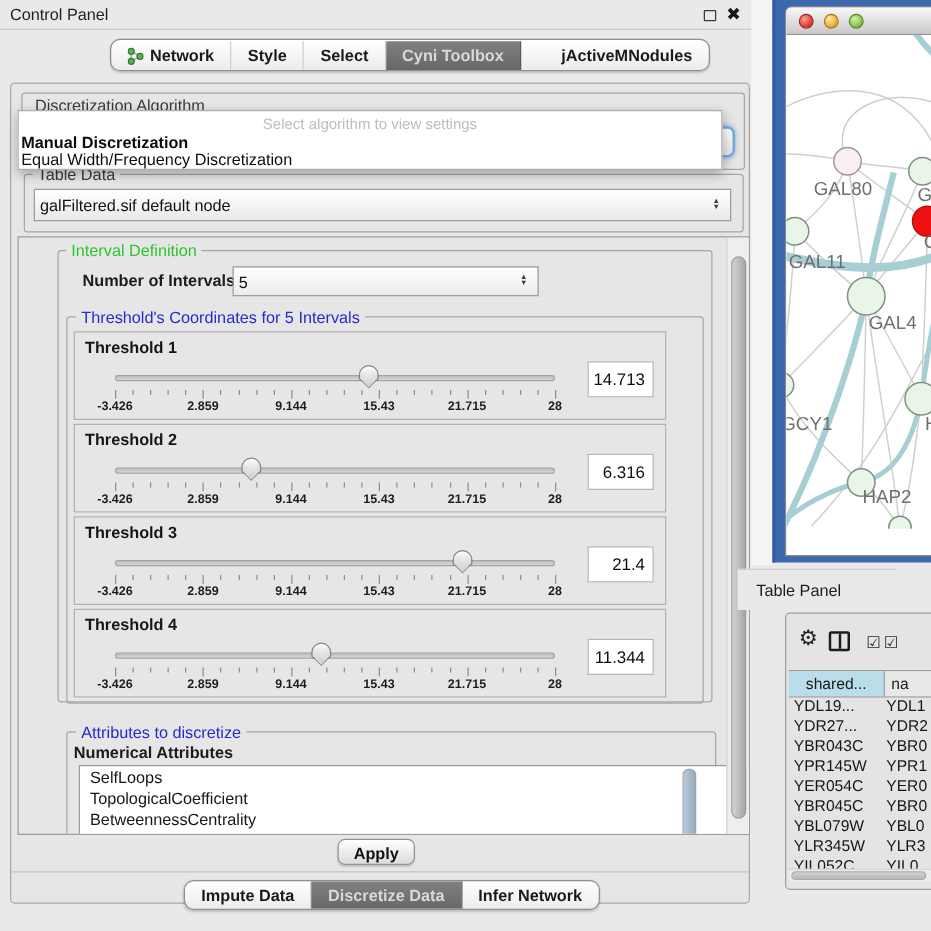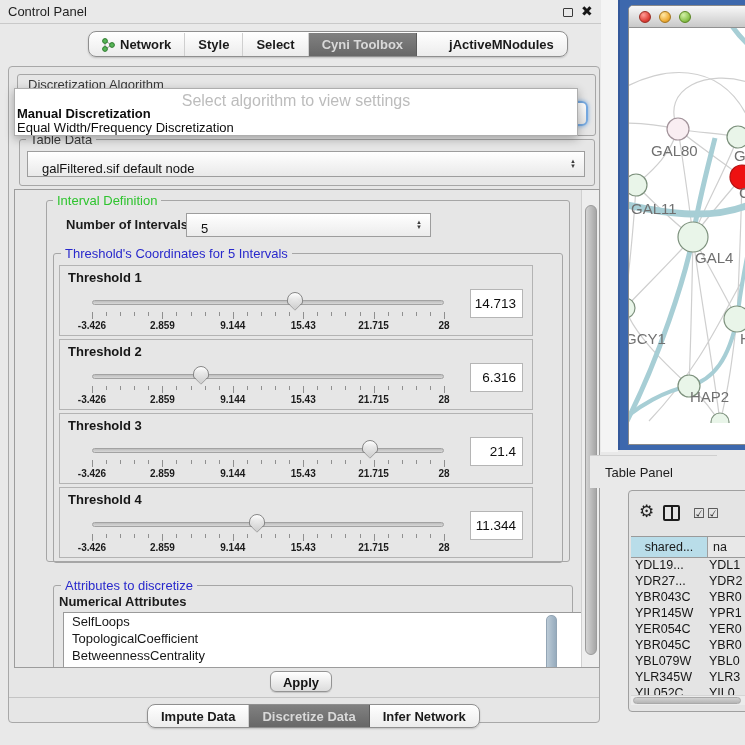--- a/index.html
+++ b/index.html
@@ -28,30 +28,30 @@
   
   #outer-box { left:8px; top:66px; width:592px; height:657px; border:1px solid #a8a8a8; border-radius:4px; background:#e6e6e6; }
   .group { position:absolute; border:1px solid #a6a6a6; border-radius:3px; }
   .grouplabel { position:absolute; font-size:13px; background:#e6e6e6; padding:0 4px; white-space:nowrap; z-index:5; }
   .glab-dark { color:#3a3a3a; }
   .glab-green { color:#2ec42e; }
   .glab-blue { color:#2929cc; }
 
   
   .combo { position:absolute; background:linear-gradient(#ffffff,#e9e9e9); border:1px solid #9d9d9d; border-radius:0;
-           font-size:13px; color:#111; display:flex; align-items:flex-end; padding:0 24px 0 14px; }
+           font-size:13px; color:#111; display:flex; align-items:center; padding:0 24px 0 4px; }
   .combo .arrows { position:absolute; right:8px; top:50%; transform:translateY(-50%); display:flex; flex-direction:column;
                    align-items:center; line-height:5px; font-size:6px; color:#3c3c3c; }
 
   
   #alg-combo-fragment { left:556px; top:101px; width:32px; height:25px; border:2px solid #76a9e0; border-radius:6px;
                         background:linear-gradient(#fff,#e6e6e6); box-shadow:0 0 4px #76a9e0; z-index:10; }
   #popup { left:14px; top:88px; width:564px; height:48px; background:#ffffff; border:1px solid #aeaeae;
            box-shadow:0 3px 9px rgba(0,0,0,.3); z-index:40; }
-  #popup .hint { position:absolute; top:3px; left:0; width:100%; text-align:center; color:#bcbcbc; font-size:16px; }
+  #popup .hint { position:absolute; top:3px; left:0; width:100%; text-align:center; color:#bcbcbc; font-size:12px; }
   #popup .opt { position:absolute; left:2px; font-size:13px; color:#0c0c0c; white-space:nowrap; }
   #popup .opt.b { font-weight:bold; top:17px; }
   #popup .opt.n { top:31px; }
 
   
   #scrollpanel { left:14px; top:189px; width:586px; height:479px; border:1px solid #9c9c9c; background:#e6e6e6; overflow:hidden; }
   .vtrack { position:absolute; background:#eeeeee; border-left:1px solid #d0d0d0; }
   .vthumb { position:absolute; background:linear-gradient(90deg,#d4d4d4,#a6a6a6); border:1px solid #9b9b9b; border-radius:6px; }
 
   .boldlab { position:absolute; font-weight:bold; font-size:13px; color:#1c1c1c; white-space:nowrap; }

